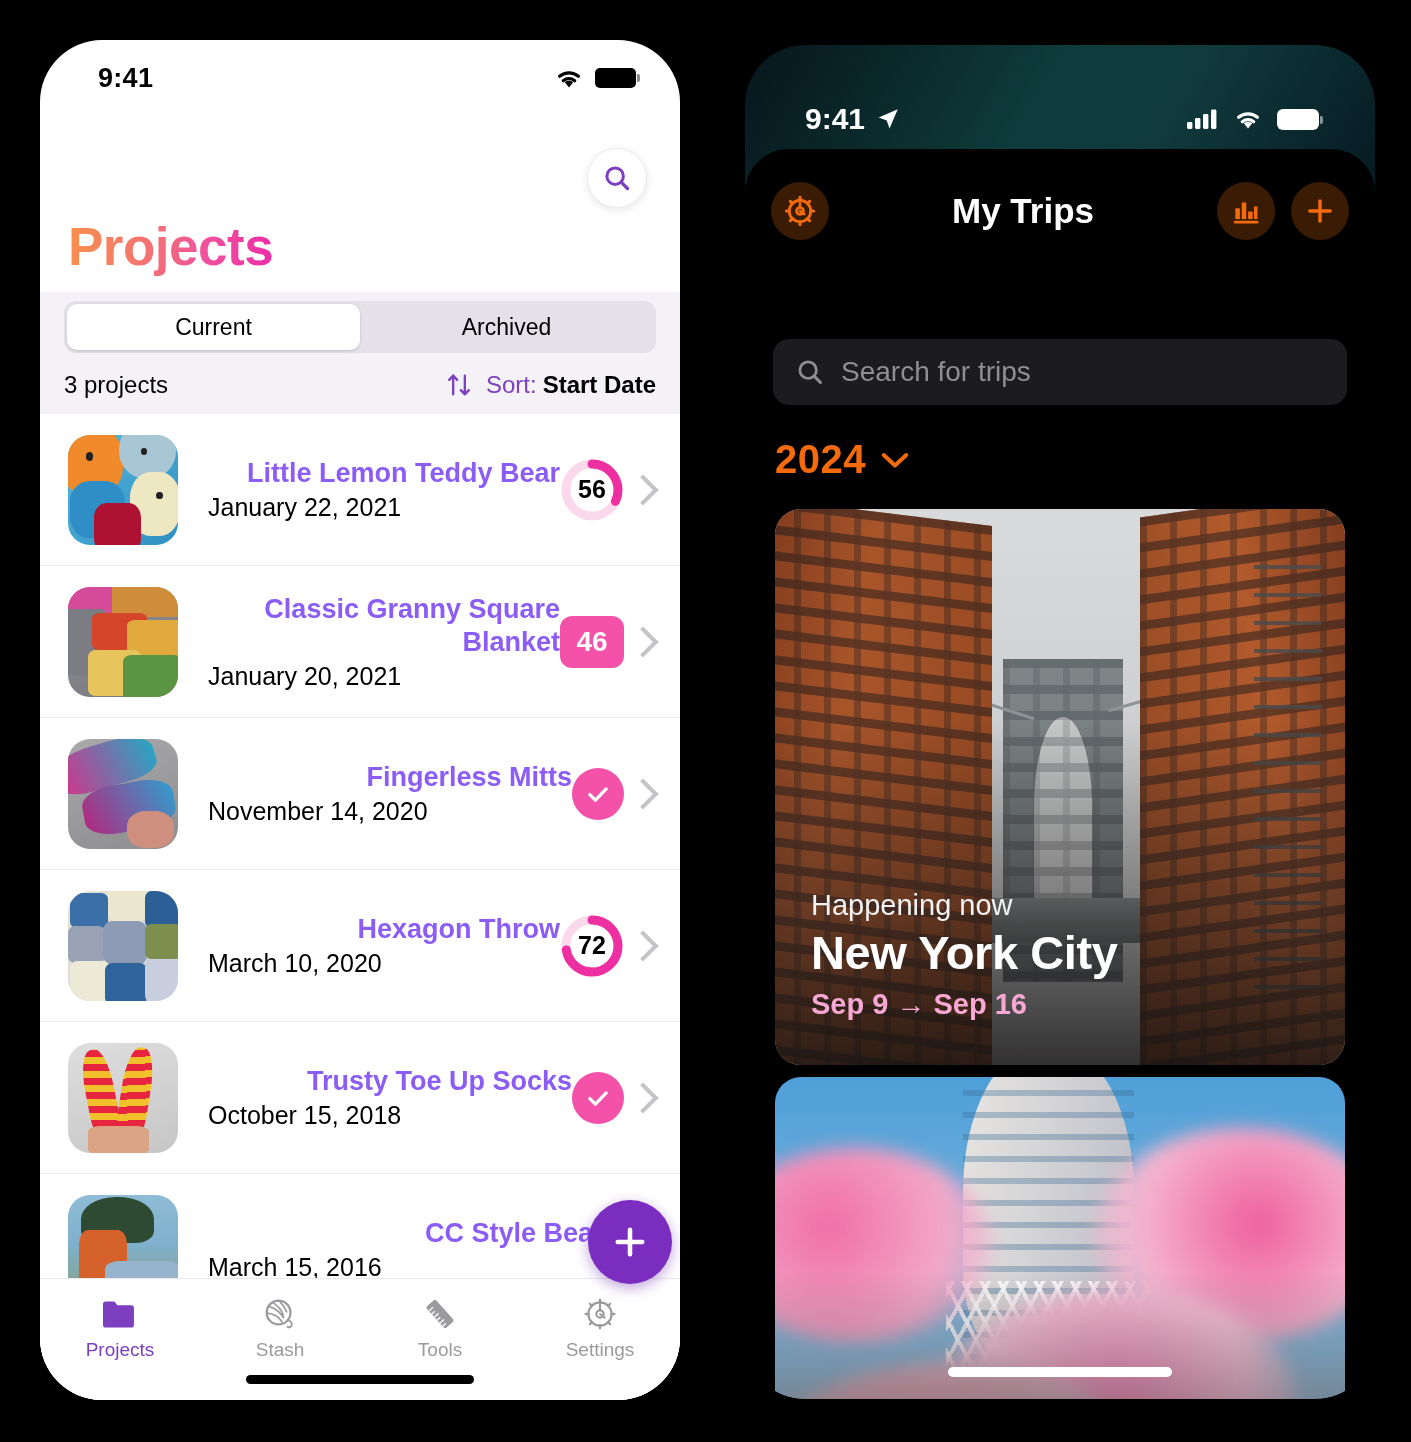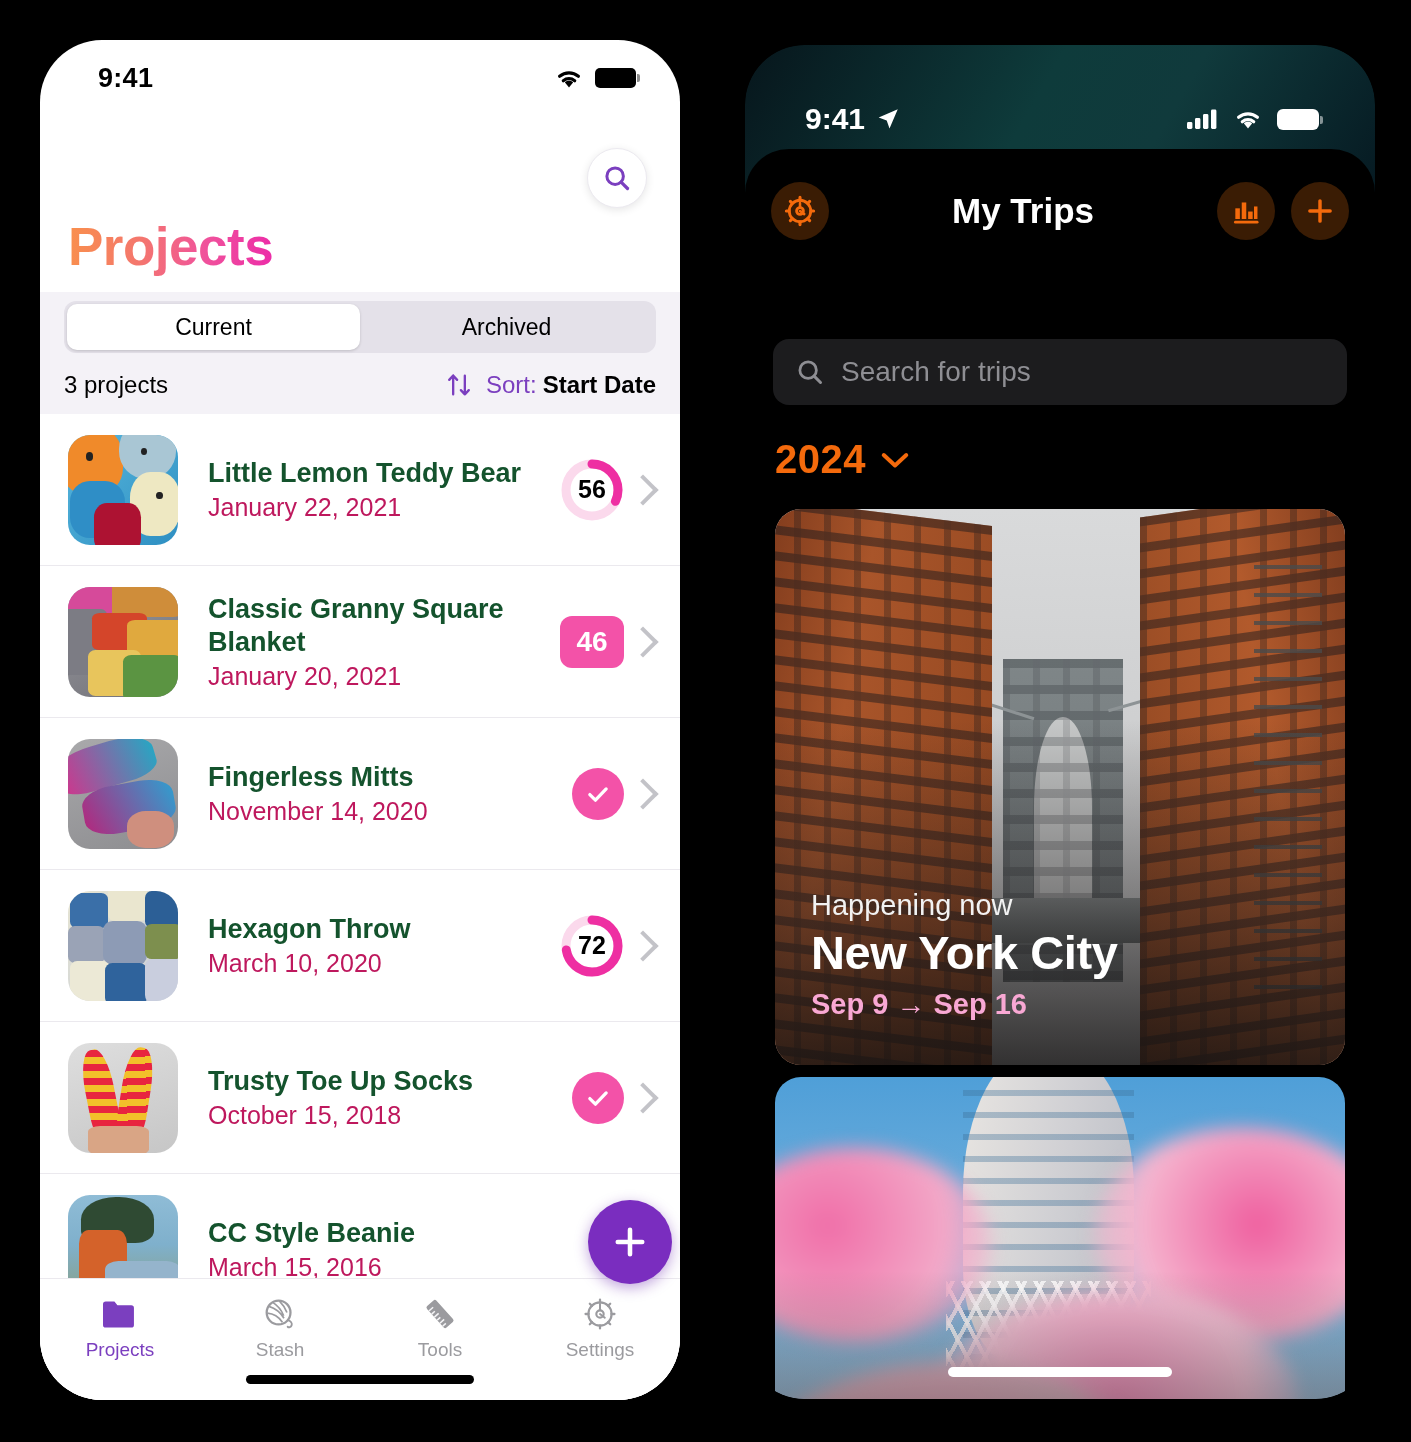--- a/index.html
+++ b/index.html
@@ -76,22 +76,22 @@
   .rows-l { position: absolute; left: 0; right: 0; top: 374px; bottom: 0; background: #fff; }
   .row-l {
     position: relative; height: 152px; display: flex; align-items: center;
     padding: 0 26px 0 28px; border-bottom: 1px solid #ebe9ee;
   }
   .thumb {
     width: 110px; height: 110px; border-radius: 22px; flex: none; overflow: hidden;
     background: #ddd; position: relative;
   }
   .row-text { flex: 1; padding-left: 30px; min-width: 0; }
-  .row-title { font-size: 27px; font-weight: 700; color: #14532d; line-height: 33px; }
-  .row-date { font-size: 25px; color: #be185d; margin-top: 3px; }
+  .row-title { font-size: 27px; font-weight: 700; color: #8b5cf6; line-height: 33px; text-align: right; }
+  .row-date { font-size: 25px; color: #000000; margin-top: 3px; }
   .row-right { display: flex; align-items: center; gap: 8px; flex: none; }
   .chev { width: 22px; height: 22px; border-right: 4px solid #c3c3c8; border-top: 4px solid #c3c3c8; transform: rotate(45deg); }
 
   .badge-pill {
     min-width: 64px; height: 52px; border-radius: 12px; background: #F352A8;
     display: flex; align-items: center; justify-content: center;
     color: #fff; font-size: 28px; font-weight: 600; padding: 0 8px;
   }
   .ring { position: relative; width: 64px; height: 64px; }
   .ring svg { display: block; transform: rotate(-90deg); }

